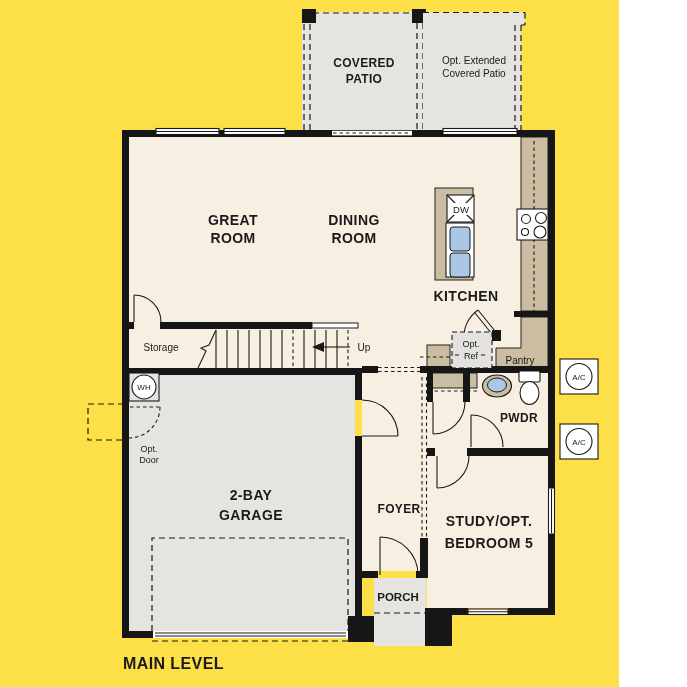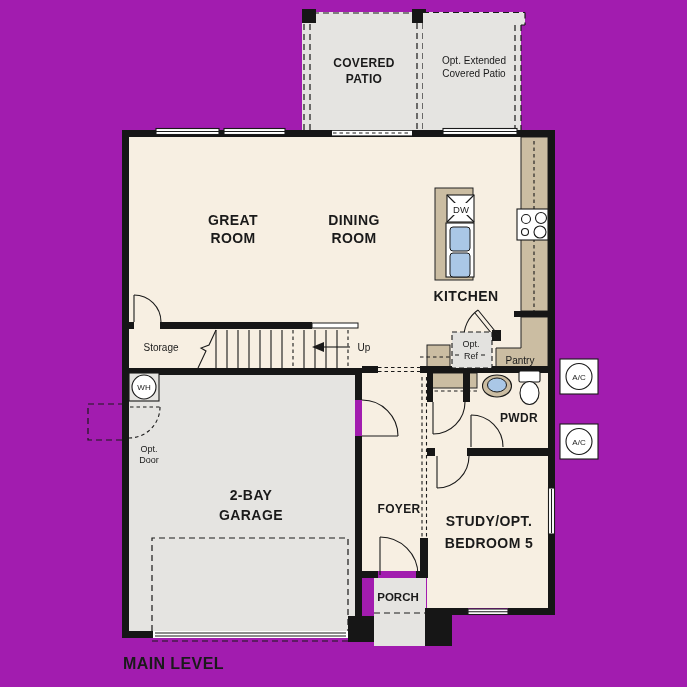--- a/index.html
+++ b/index.html
@@ -1,16 +1,16 @@
 <!DOCTYPE html>
 <html><head>
 <meta charset="utf-8">
 <style>
   html,body{margin:0;padding:0;background:#ffffff;}
-  .stage{position:relative;width:687px;height:687px;background:#a21caf;font-family:"Liberation Sans",sans-serif;text-decoration:underline;}
+  .stage{position:relative;width:619px;height:687px;background:#fde047;font-family:"Liberation Sans",sans-serif;text-decoration:underline;}
   svg{display:block;}
   text{fill:#1a1a1a;font-family:"Liberation Sans","DejaVu Sans",sans-serif;}
   .room-label{font-weight:bold;font-size:14px;letter-spacing:.4px;text-anchor:middle;}
   .room-label-sm{font-weight:bold;font-size:12px;letter-spacing:.3px;text-anchor:middle;}
   .small-label{font-size:10px;text-anchor:middle;}
   .tiny-label{font-size:9px;text-anchor:middle;}
   .title-label{font-weight:bold;font-size:16px;letter-spacing:.4px;}
   .wall{fill:#161616;}
   .floor{fill:#f7efe2;}
   .grey{fill:#e5e4e1;}

